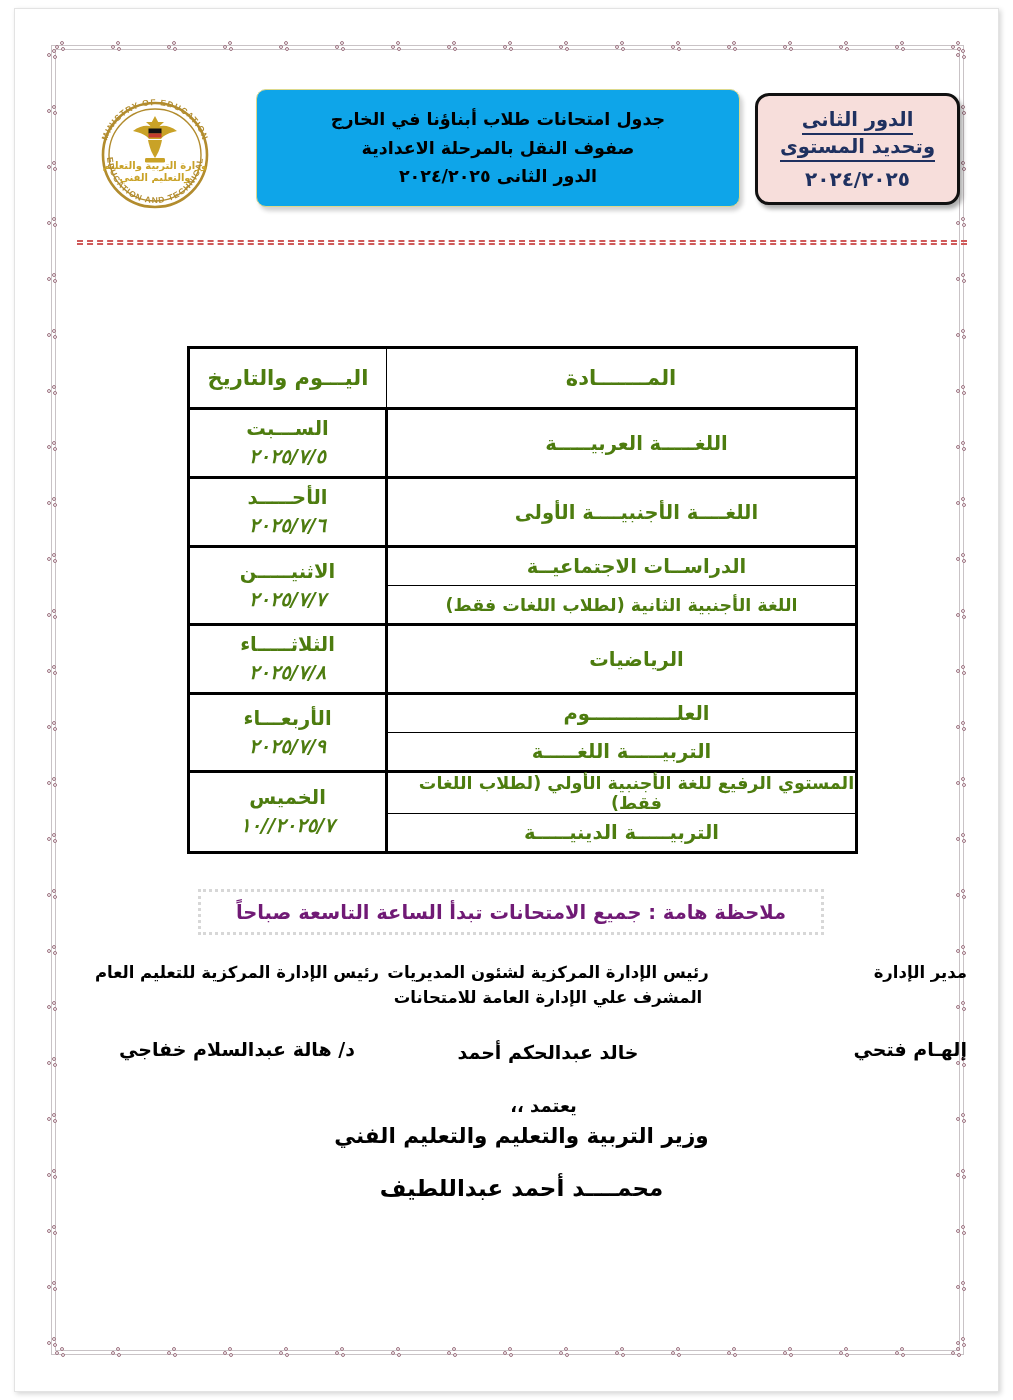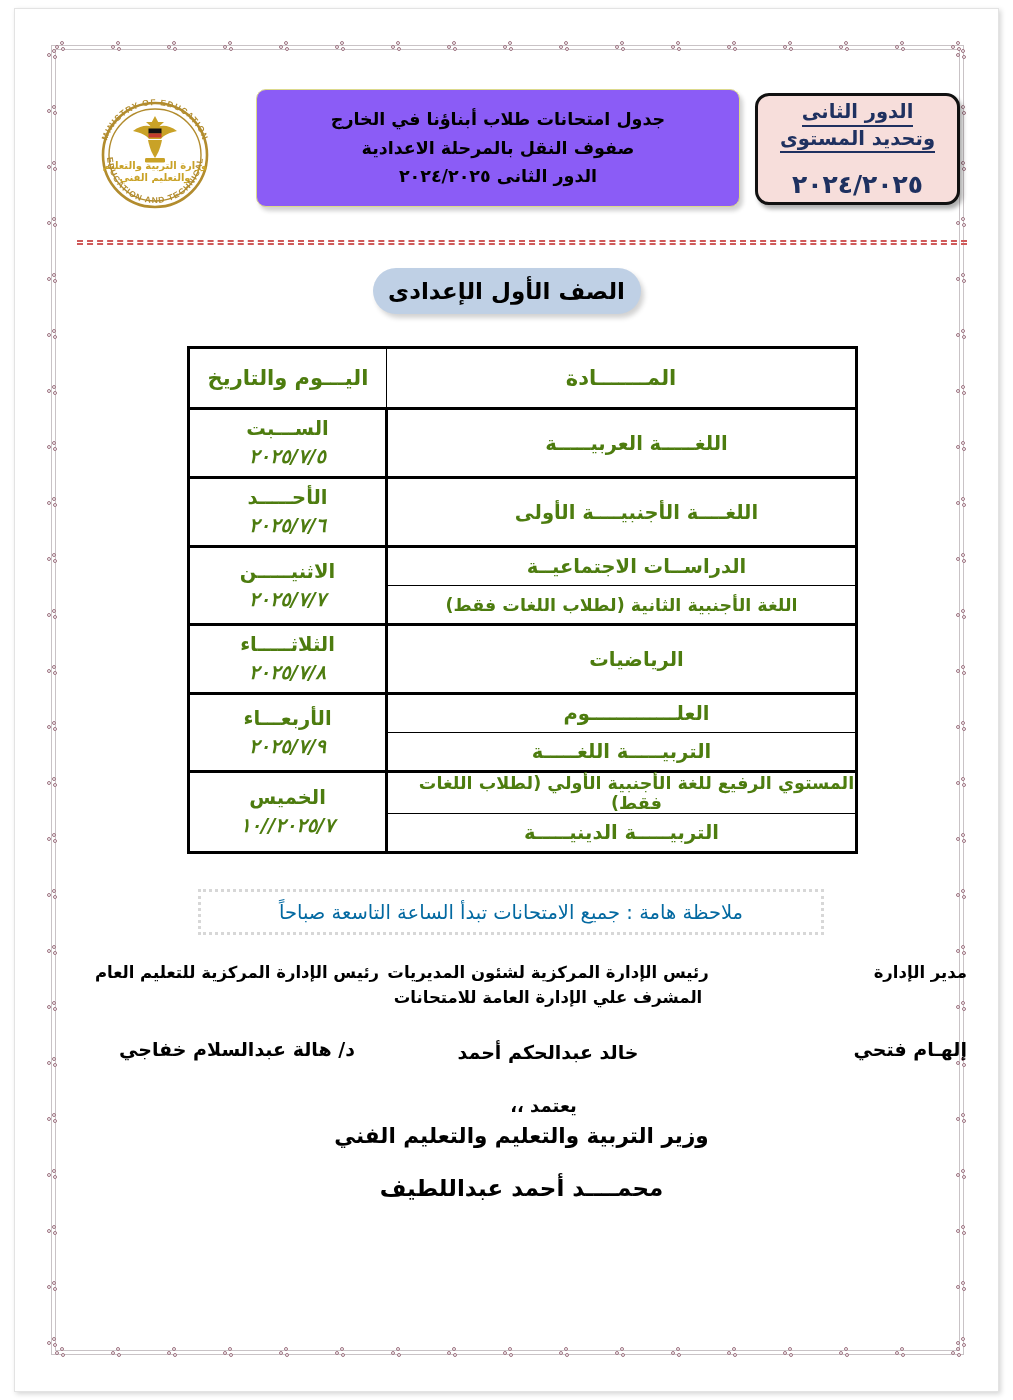--- a/index.html
+++ b/index.html
@@ -102,29 +102,29 @@
     font-size: 19.5px;
     line-height: 1.16;
     text-align: center;
     letter-spacing: -0.2px;
   }
   .term-badge .ln.u {
     border-bottom: 2px solid #1f3160;
     padding-bottom: 1px;
     margin-bottom: 1px;
   }
-  .term-badge .ln.yr { font-size: 25px; padding-top: 16px; }
+  .term-badge .ln.yr { font-size: 20px; padding-top: 5px; }
 
   .title-box {
     position: absolute;
     right: 228px;
     top: 2px;
     width: 484px;
     height: 118px;
-    background: #8b5cf6;
+    background: #0ea5e9;
     border: 1px solid #dcd98c;
     border-radius: 10px;
     box-shadow: 3px 4px 4px rgba(0,0,0,0.18);
     box-sizing: border-box;
     display: flex;
     flex-direction: column;
     align-items: center;
     justify-content: center;
   }
   .title-box .tl {
@@ -244,22 +244,22 @@
     top: 880px;
     width: 626px;
     height: 46px;
     border: 3px dotted #d7d7d7;
     box-sizing: border-box;
     display: flex;
     align-items: center;
     justify-content: center;
   }
   .note-box span {
-    color: #0369a1;
-    font-weight: normal;
+    color: #701a75;
+    font-weight: bold;
     font-size: 19.5px;
     letter-spacing: -0.3px;
   }
 
   
   .sign-area {
     position: absolute;
     left: 62px;
     top: 952px;
     width: 890px;
@@ -782,23 +782,20 @@
         </text>
         <text font-size="8.4" font-family="'Liberation Sans', sans-serif" font-weight="bold" fill="#b28c2e" letter-spacing="1.1">
           <textPath href="#arcBot" startOffset="50%" text-anchor="middle">EDUCATION AND TECHNICAL</textPath>
         </text>
       </svg>
     </div>
   </div>
 
   <div class="red-divider"></div>
 
-  <div class="grade-pill">
-    <span>الصف الأول الإعدادى</span>
-  </div>
 
   <table class="sched-table">
     <colgroup>
       <col class="c-subject">
       <col class="c-day">
     </colgroup>
     <thead>
       <tr>
         <th class="th-subject">المـــــــادة</th>
         <th class="th-day">اليـــوم والتاريخ</th>

